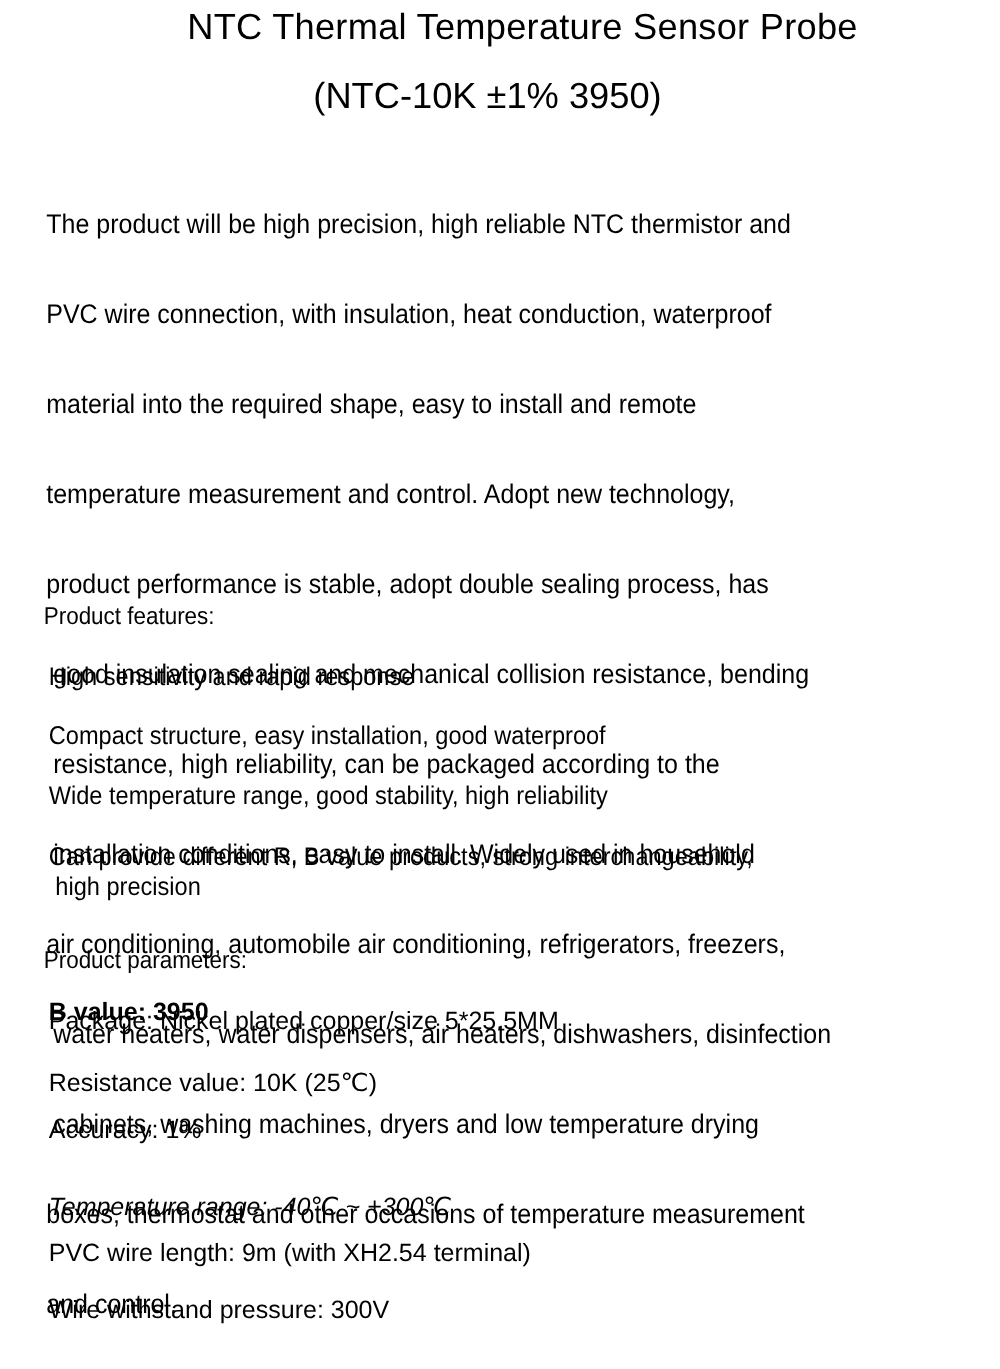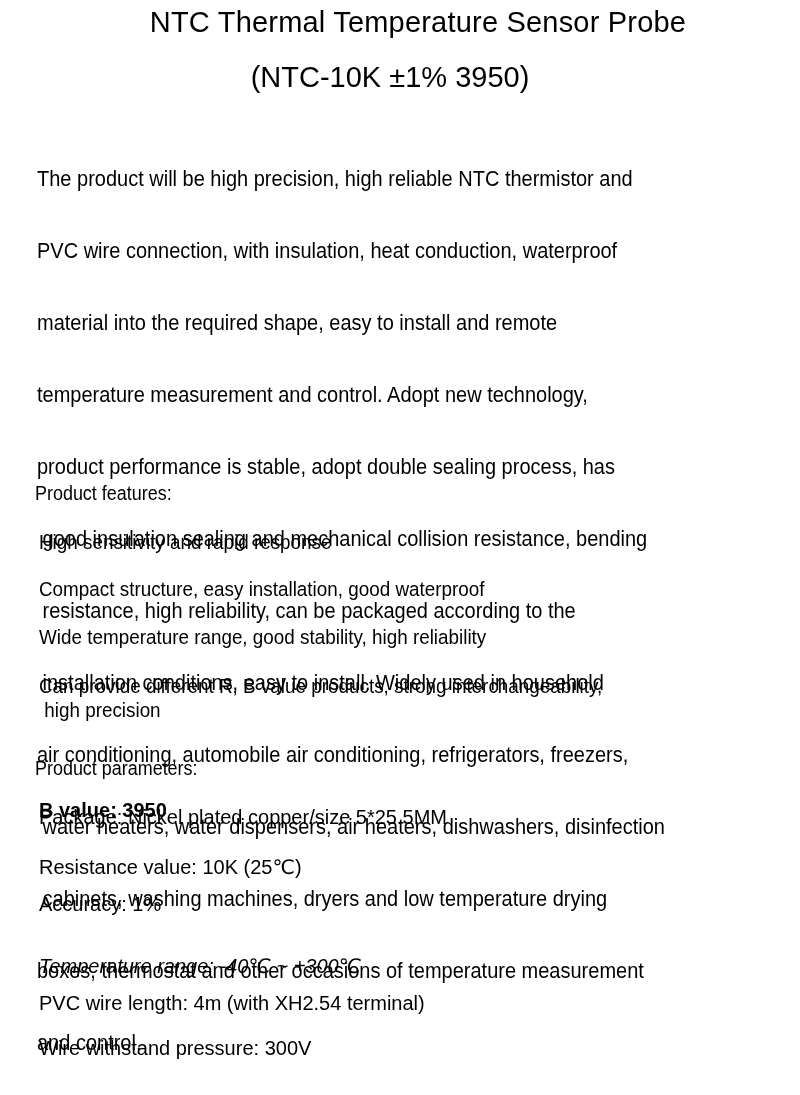--- a/index.html
+++ b/index.html
@@ -66,16 +66,16 @@
   <div class="feature" style="top:625px;">Wide temperature range, good stability, high reliability</div>
   <div class="feature" style="top:674px;">Can provide different R, B value products, strong interchangeability,
  high precision</div>
 
   <div class="section-heading" style="top:756px;">Product parameters:</div>
   <div class="param" style="top:805px;">Package: Nickel plated copper/size 5*25.5MM</div>
   <div class="param" style="top:798px;font-weight:bold;">B value: 3950</div>
   <div class="param" style="top:855px;">Resistance value: 10K (25℃)</div>
   <div class="param" style="top:892px;text-align:right;">Accuracy: 1%</div>
   <div class="param" style="top:954px;font-style:italic;">Temperature range: -40℃ ~ +300℃</div>
-  <div class="param" style="top:991px;">PVC wire length: 4m (with XH2.54 terminal)</div>
+  <div class="param" style="top:991px;">PVC wire length: 9m (with XH2.54 terminal)</div>
   <div class="param" style="top:1036px;">Wire withstand pressure: 300V</div>
 
 </div>
 
 </body></html>

